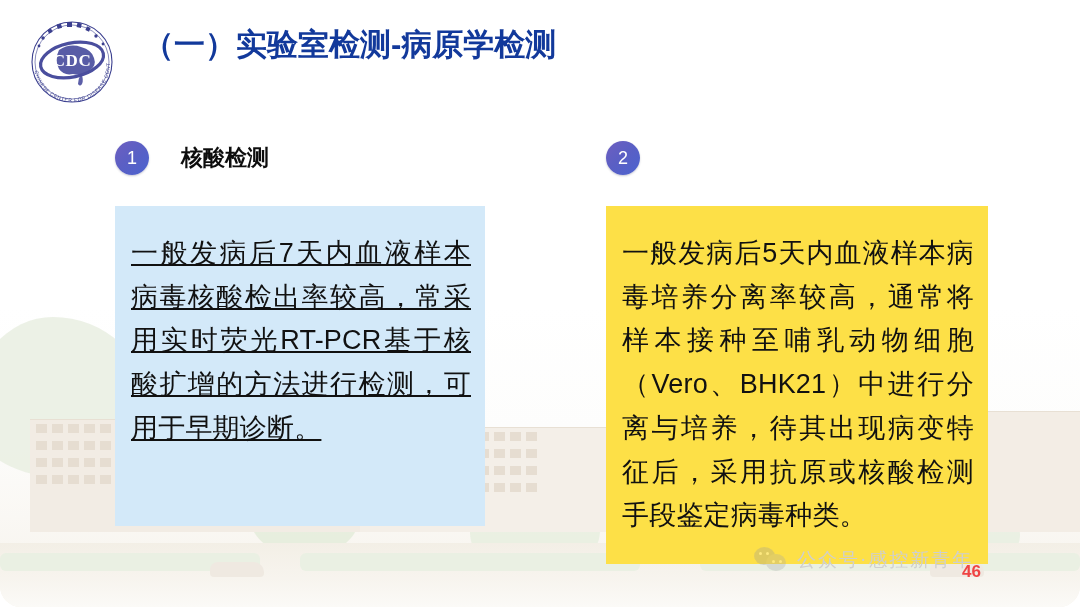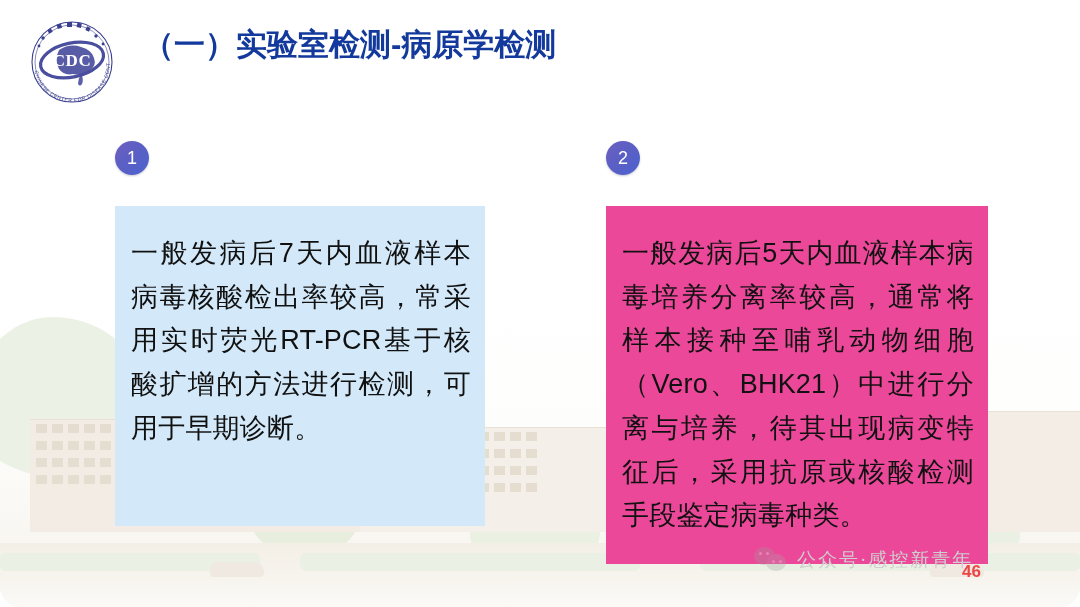--- a/index.html
+++ b/index.html
@@ -148,23 +148,24 @@
     font-size: 27px;
     line-height: 1.62;
     color: #111111;
     text-align: justify;
     letter-spacing: 0.2px;
   }
   .box-blue {
     background: #d3e9f9;
     width: 340px;
     min-height: 268px;
+    text-decoration: underline;
   }
   .box-purple {
-    background: #ec4899;
+    background: #fde047;
     width: 352px;
     min-height: 258px;
   }
 
   
   .watermark {
     position: absolute;
     left: 754px;
     top: 546px;
     display: flex;
@@ -459,20 +460,21 @@
         </text>
       </svg>
     </div>
 
     <div class="page-title">（一）实验室检测-病原学检测</div>
   </div>
 
   <div class="col col-left">
     <div class="sec-head">
       <div class="badge">1</div>
+      <div class="sec-title">核酸检测</div>
     </div>
     <div class="body-box box-blue">一般发病后7天内血液样本病毒核酸检出率较高，常采用实时荧光RT-PCR基于核酸扩增的方法进行检测，可用于早期诊断。</div>
   </div>
 
   <div class="col col-right">
     <div class="sec-head">
       <div class="badge">2</div>
     </div>
     <div class="body-box box-purple">一般发病后5天内血液样本病毒培养分离率较高，通常将样本接种至哺乳动物细胞（Vero、BHK21）中进行分离与培养，待其出现病变特征后，采用抗原或核酸检测手段鉴定病毒种类。</div>
   </div>

